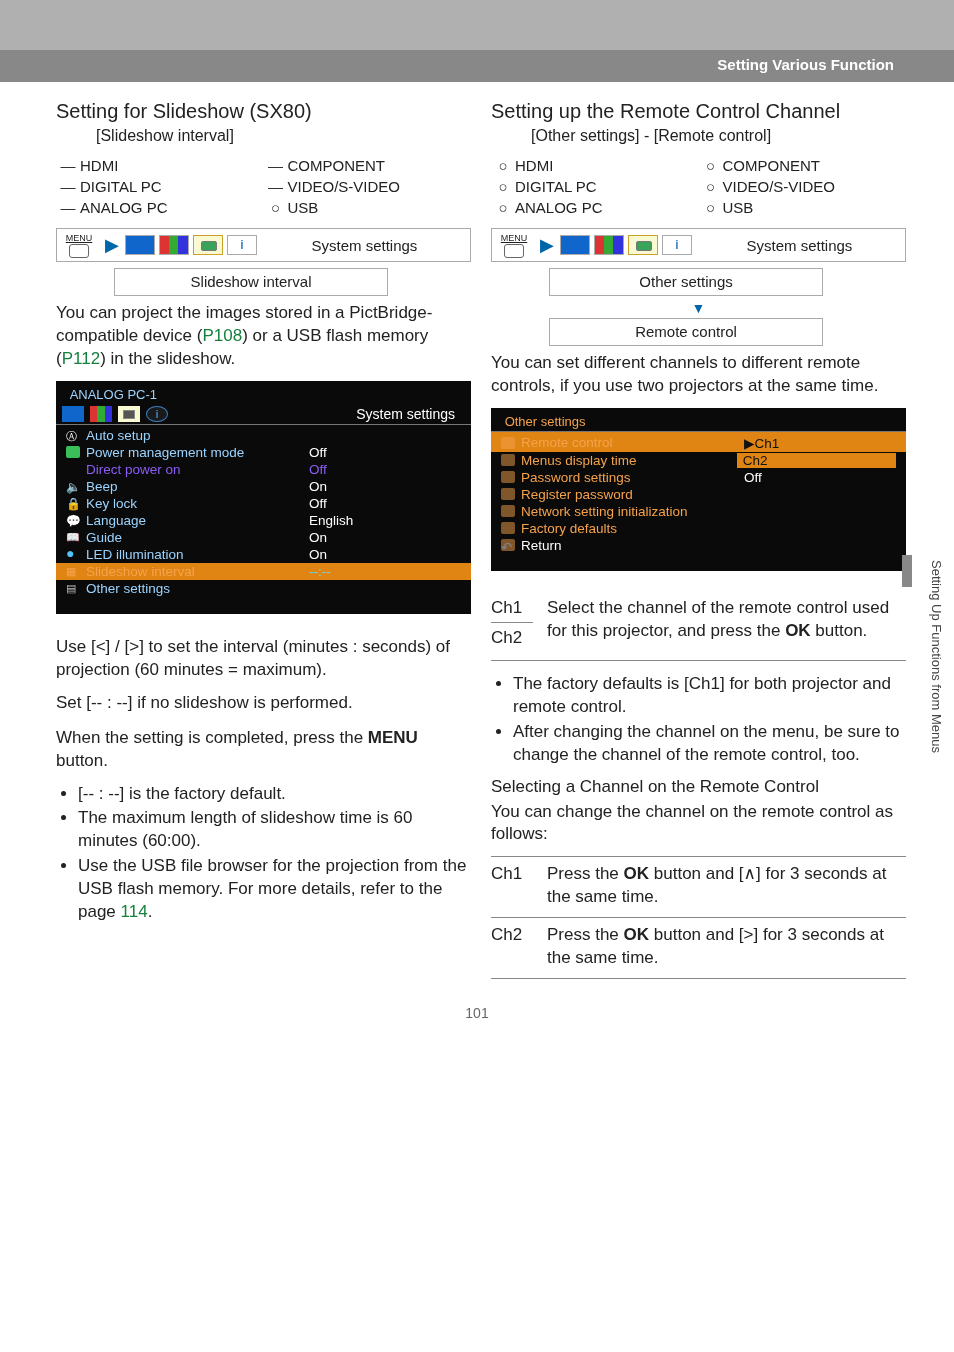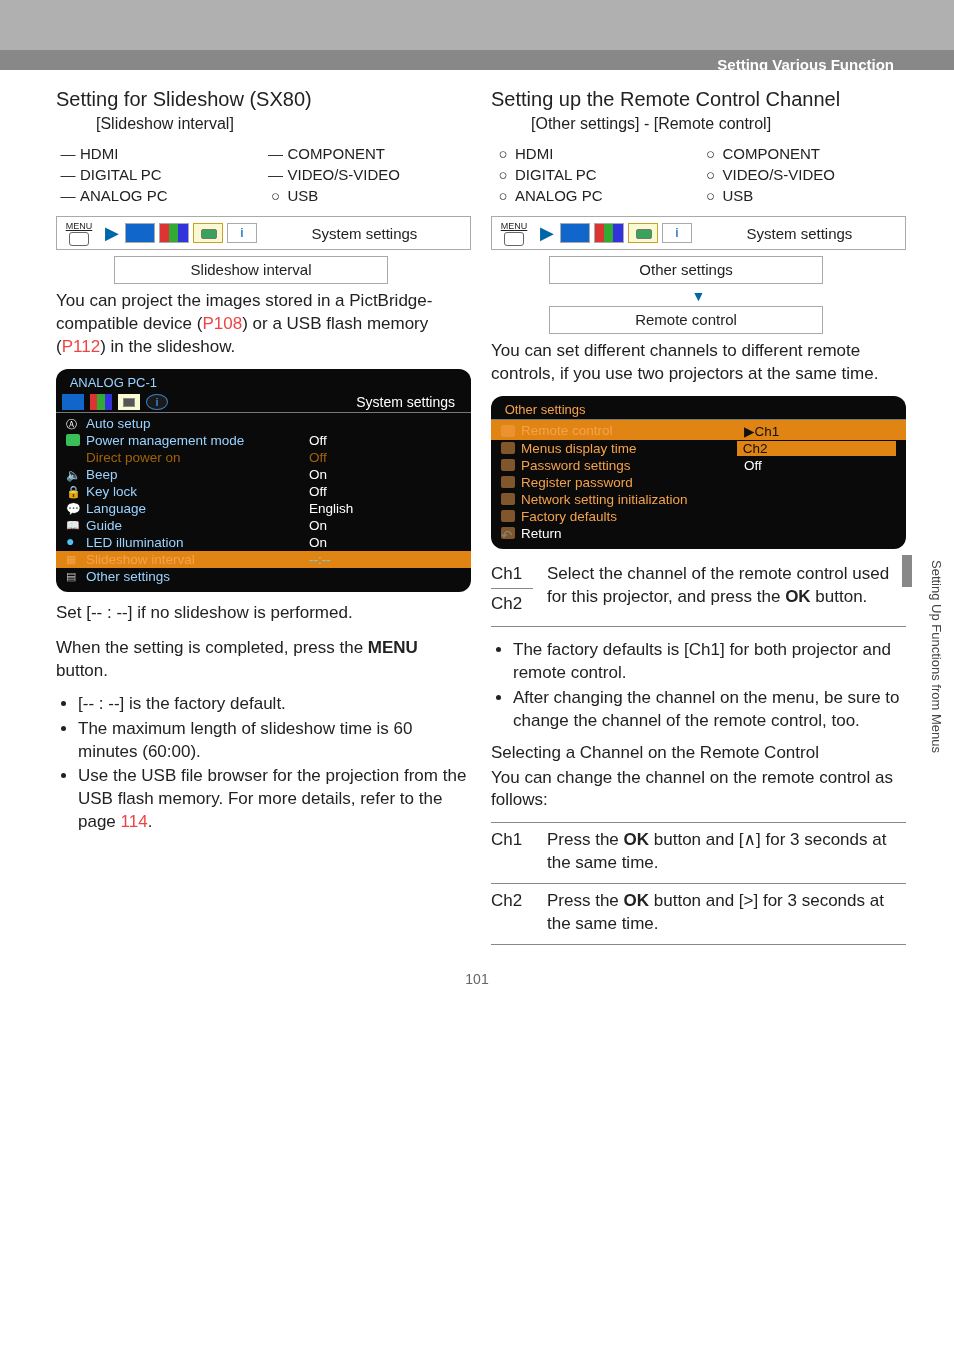--- a/index.html
+++ b/index.html
@@ -1,18 +1,18 @@
 <!DOCTYPE html>
 <html><head>
 <meta charset="utf-8">
 <style>
   * { box-sizing: border-box; margin: 0; padding: 0; }
   body { font-family: Arial, Helvetica, sans-serif; font-size: 17px; color: #222; background: #fff; width: 954px; position: relative; }
   .top-band { height: 50px; background: #b0b0b0; }
-  .hdr-bar { background: #888; height: 20px; position: relative; }
+  .hdr-bar { background: #888; height: 32px; position: relative; }
   .hdr-bar .title { position: absolute; right: 60px; top: 6px; color: #fff; font-weight: bold; font-size: 15px; }
   .side-label { position: absolute; right: 10px; top: 560px; writing-mode: vertical-rl; font-size: 13px; color: #444; }
   .side-box { position: absolute; right: 42px; top: 555px; width: 10px; height: 32px; background: #888; }
   .cols { display: flex; padding: 18px 48px 0 56px; gap: 20px; }
   .col { flex: 1; min-width: 0; }
   h2.sec { font-size: 20px; font-weight: normal; margin-bottom: 4px; }
   .sub { font-size: 16px; margin-bottom: 10px; margin-left: 40px; }
   .inputs { display: flex; flex-wrap: wrap; margin-bottom: 10px; }
   .inputs .item { width: 50%; display: flex; align-items: center; font-size: 15px; padding: 2px 0; }
   .inputs .dash { width: 24px; text-align: center; color: #333; }
@@ -27,37 +27,37 @@
   .tab.blue { background: #1166cc; }
   .tab.rgb { background: linear-gradient(90deg,#d33 33%,#3a3 33% 66%,#33d 66%); }
   .tab.sys { background: #fafad2; border: 1px solid #c9a227; position: relative; }
   .tab.sys::after { content:""; position:absolute; left:7px; top:5px; width:14px; height:8px; border:1px solid #777; border-radius:2px; background:#3aa35a; }
   .tab.info { background:#fff; }
   .tab.info::after{content:"i"; color:#3b82c4; font-weight:bold; font-size:12px; display:block; text-align:center; line-height:18px;}
   .nav-strip .label { flex:1; text-align: center; font-size: 15px; }
   .subbox { border: 1px solid #aaa; text-align: center; font-size: 15px; height: 28px; line-height: 26px; width: 66%; margin-left: 14%; margin-bottom: 6px; }
   .down-arrow { text-align: center; color: #0066aa; font-size: 14px; margin: -2px 0 2px; }
   p.body { font-size: 17px; line-height: 1.35; margin-bottom: 10px; }
-  .link { color: #ef4444; }
-  .osd { background: #0a0a0a; color: #fff; font-size: 14px; border-radius: 12px; padding: 4px 0 7px; margin-bottom: 10px; }
+  .link { color: #15803d; }
+  .osd { background: #0a0a0a; color: #fff; font-size: 14px; border-radius: 0; padding: 4px 0 17px; margin-bottom: 22px; }
   .osd .hdr { color: #9bd3ff; padding: 2px 10px; font-size: 13px; }
   .osd .hdr.orange { color: #f5a24b; }
   .osd .tabrow { display:flex; align-items:center; gap:6px; padding: 2px 6px; }
   .osd .tabrow .sq { width:22px; height:16px; }
   .osd .tabrow .sq.blue{background:#1166cc;} .osd .tabrow .sq.rgb{background:linear-gradient(90deg,#d33 33%,#3a3 33% 66%,#33d 66%);} 
   .osd .tabrow .sq.sys{background:#fafad2;position:relative;} .osd .tabrow .sq.sys::after{content:"";position:absolute;left:5px;top:4px;width:10px;height:7px;border:1px solid #888;background:#555;}
   .osd .tabrow .sq.info{background:#1a1a1a;border:1px solid #3b82c4;border-radius:50%;position:relative;}
   .osd .tabrow .sq.info::after{content:"i";color:#3b82c4;font-size:11px;font-weight:bold;display:block;text-align:center;line-height:14px;}
   .osd .tabrow .lbl { flex:1; text-align:right; padding-right:10px; font-size:14px;}
   .osd .row { display:flex; padding: 1px 10px; font-size: 13.5px; }
   .osd .row .l { flex: 1.6; display:flex; align-items:center; gap:6px; }
   .osd .row .r { flex: 1; }
   .osd .row .ico { width: 14px; height: 12px; display:inline-block; }
   .osd .row.toprule { border-top: 1px solid #777; padding-top:3px;}
-  .osd .row.dim { color: #a16207; }
+  .osd .row.dim { color: #8b5cf6; }
   .osd .row.hi { background: #e08514; color: #111; }
   .osd .row.hi .r { color: #6fd4e8; }
   .osd .row.hi2 { background: #e08514; color:#111; }
   .osd .row .l.blue { color:#9bd3ff; }
   .osd2 .row .l { color:#f5a24b; }
   .osd2 .row .ico { background:#f5a24b; border-radius:2px; opacity:0.5; }
   .osd2 .hdr { color:#f5a24b; }
   ul.bul { list-style: disc; padding-left: 22px; font-size: 17px; line-height: 1.35; margin-bottom: 10px; }
   ul.bul li { margin-bottom: 2px; }
   .chtable { font-size: 17px; line-height:1.35; margin-bottom:12px; }
@@ -218,20 +218,21 @@
         </div>
       <div class="row">
           <div class="l blue">
             <span class="ico ico-other">▤</span>
             <span>Other settings</span>
           </div>
           <div class="r"></div>
         </div>
     </div>
 
+    <p class="body">Use [&lt;] / [&gt;] to set the interval (minutes : seconds) of projection (60 minutes = max­imum).</p>
     <p class="body" style="margin-bottom:12px">Set [-- : --] if no slideshow is performed.</p>
     <p class="body"><span>When the setting is completed, press the </span><span class="bold">MENU</span><span> button.</span></p>
 
     <ul class="bul">
       <li>[-- : --] is the factory default.</li>
       <li>The maximum length of slideshow time is 60 minutes (60:00).</li>
       <li><span>Use the USB file browser for the projec­tion from the USB flash memory. For more details, refer to the page </span><span class="link">114</span><span>.</span></li>
     </ul>
   </div>
 

